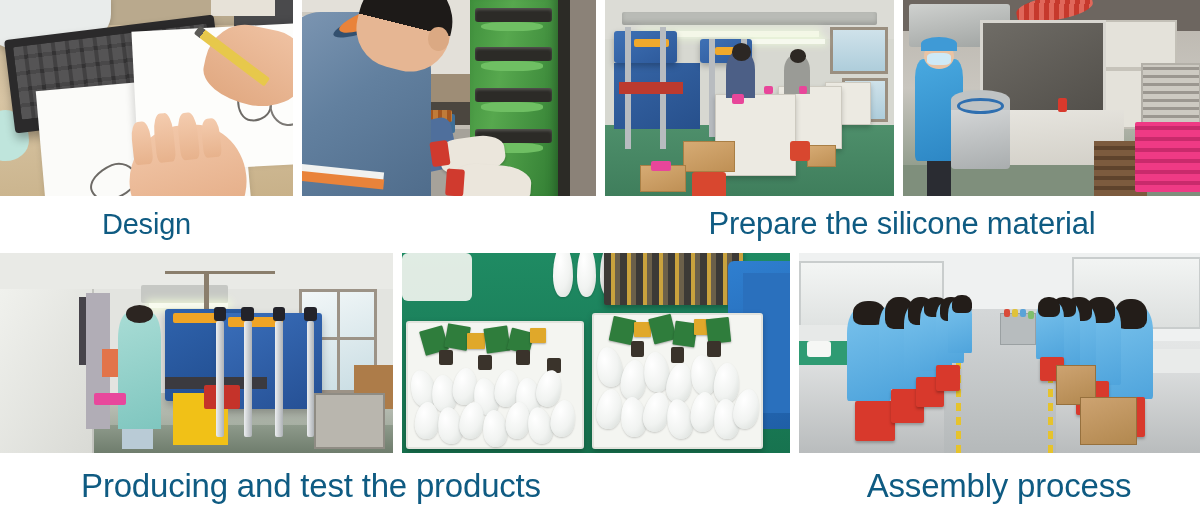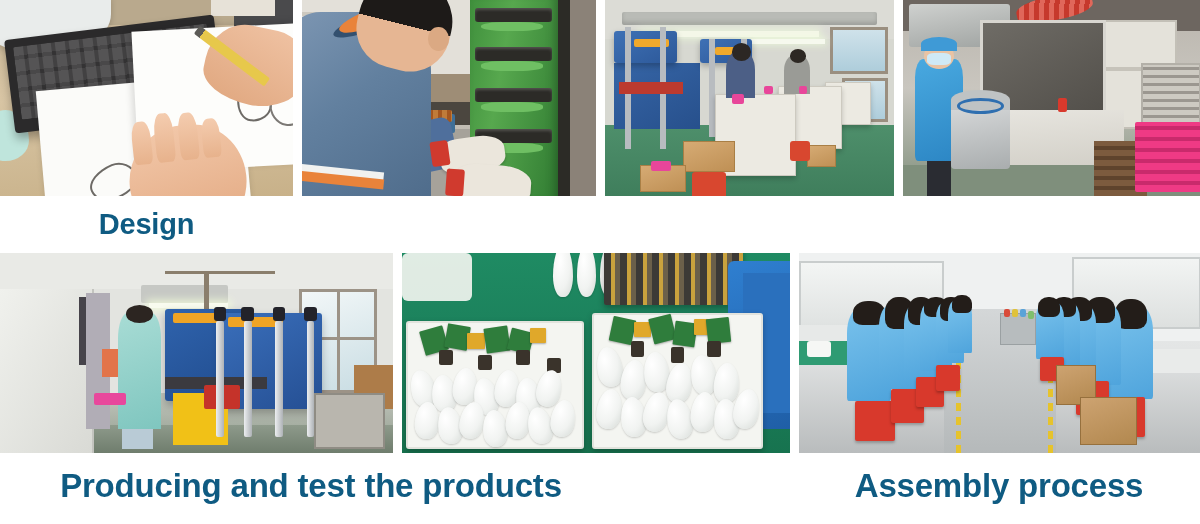--- a/index.html
+++ b/index.html
@@ -17,21 +17,21 @@
 
   .panel { position: relative; overflow: hidden; background: #cfd3d6; }
   .gap { flex: 0 0 9px; background: #ffffff; }
 
   
   .caption-row { position: absolute; left: 0; width: 1200px; }
   .cap-row-1 { top: 196px; height: 57px; }
   .cap-row-2 { top: 453px; height: 71px; }
   .caption {
     position: absolute;
-    font-weight: 700;
+    font-weight: 400;
     letter-spacing: -0.2px;
     white-space: nowrap;
     line-height: 1;
   }
   .cap-design        { left: 0;    width: 293px; top: 14px; font-size: 29px; text-align: center; }
   .cap-mould         { left: 302px; width: 294px; top: 14px; font-size: 29px; text-align: center; }
   .cap-silicone      { left: 604px; width: 596px; top: 12px; font-size: 31px; text-align: center; }
   .cap-producing     { left: 0;    width: 622px; top: 16px; font-size: 33px; text-align: center; }
   .cap-assembly      { left: 798px; width: 402px; top: 16px; font-size: 33px; text-align: center; }
 
@@ -397,20 +397,21 @@
         <div class="o cap4"></div>
         <div class="o mixer"></div>
         <div class="o mixer-top"></div>
         <div class="o blue-ring"></div>
       </div>
     </div>
   </div>
 
   <div class="caption-row cap-row-1">
     <div class="caption cap-design" style="color:#0f5b82;">Design</div>
+    <div class="caption cap-silicone" style="color:#0f5b82;">Prepare the silicone material</div>
   </div>
 
   <div class="row row-2">
 
     <div class="panel q1" style="flex:0 0 393px;">
       <div class="scene">
         <div class="o ceil"></div>
         <div class="o wallq"></div>
         <div class="o winq">
           <i style="left:0;top:46%;width:100%;height:3px;"></i>

